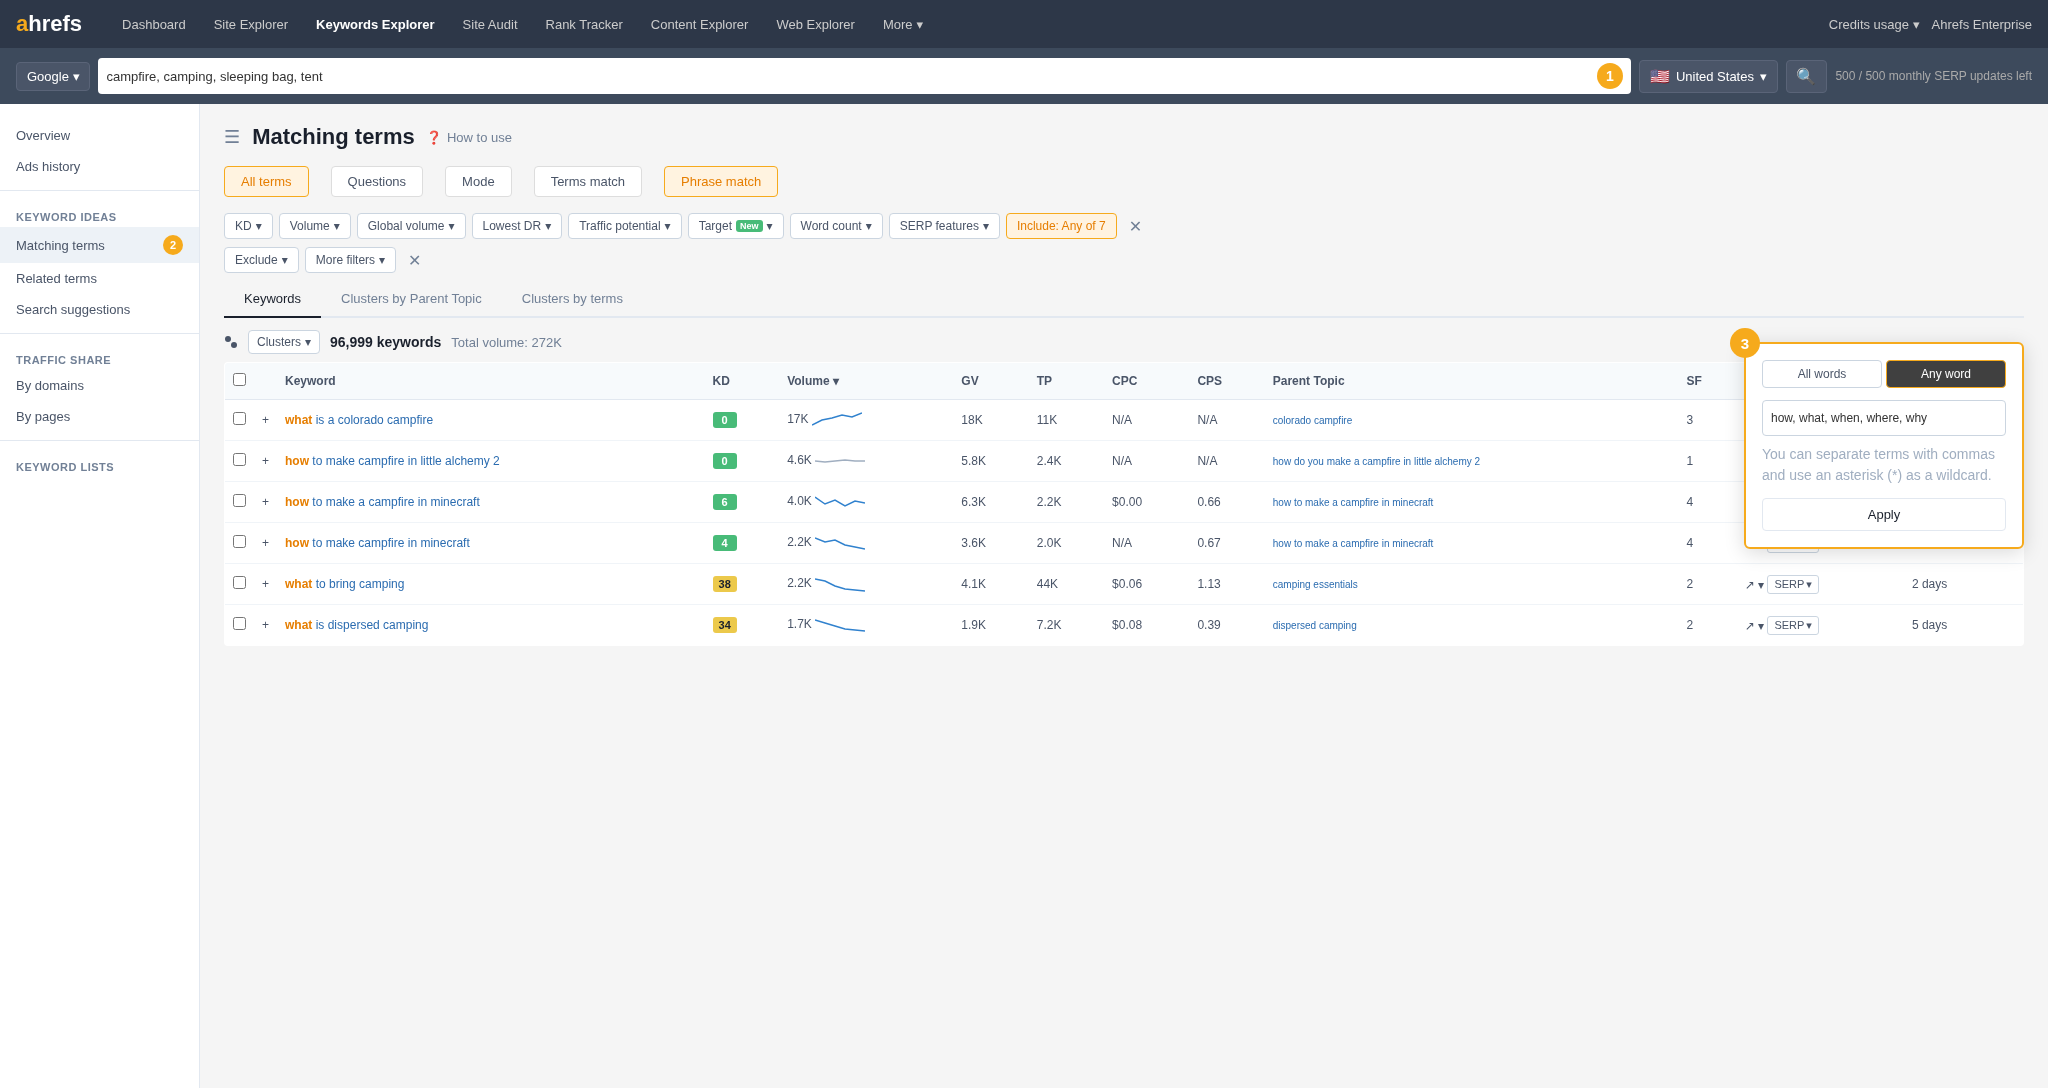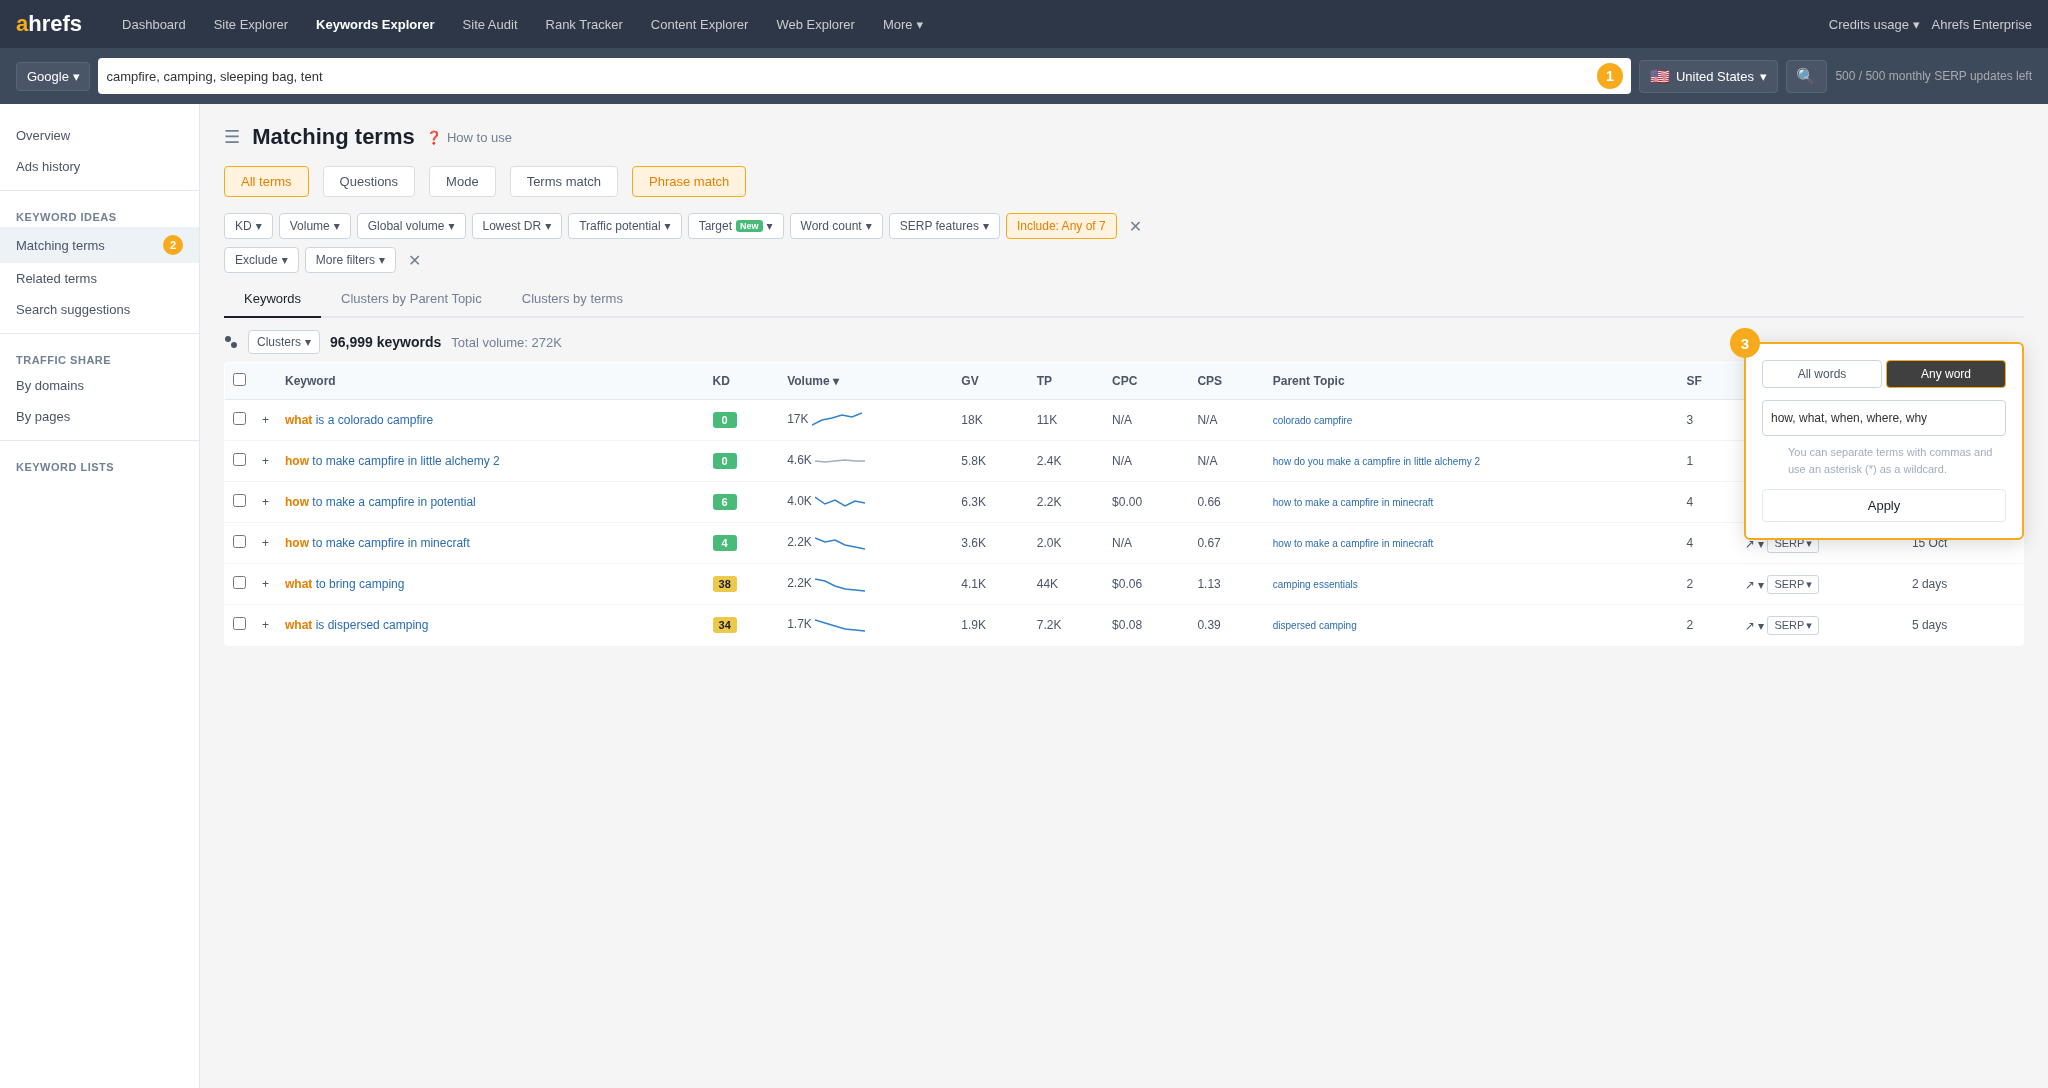--- a/index.html
+++ b/index.html
@@ -218,21 +218,21 @@
     }
     .hamburger-icon {
       color: #718096;
       font-size: 18px;
       cursor: pointer;
     }
 
     
     .tabs-row {
       display: flex;
-      gap: 14px;
+      gap: 22px;
       margin-bottom: 16px;
     }
     .tab-btn {
       padding: 7px 16px;
       border: 1px solid #ddd;
       border-radius: 4px;
       background: white;
       color: #4a5568;
       font-size: 13px;
       cursor: pointer;
@@ -445,24 +445,23 @@
       border-radius: 4px;
       padding: 8px;
       font-size: 12px;
       color: #333;
       resize: none;
       height: 36px;
       line-height: 1.4;
     }
     .popup-hint {
       color: #a0aec0;
-      font-size: 11px;
+      font-size: 14px;
       margin-top: 8px;
       line-height: 1.5;
-      margin-left: 26px;
     }
     .popup-apply-btn {
       width: 100%;
       margin-top: 12px;
       padding: 8px;
       background: white;
       border: 1px solid #e2e8f0;
       border-radius: 4px;
       font-size: 13px;
       font-weight: 500;
@@ -675,21 +674,21 @@
             <span class="serp-dropdown">SERP <span>▾</span></span>
           </td>
           <td>4 days</td>
         </tr>
 
         <tr>
           <td class="checkbox-cell"><input type="checkbox" style=""></td>
           <td class="add-cell">+</td>
           <td>
             <a href="#" class="keyword-link">
-              <span class="keyword-highlight">how</span><span> to make a campfire in potential</span>
+              <span class="keyword-highlight">how</span><span> to make a campfire in minecraft</span>
             </a>
           </td>
           <td><span class="kd-badge kd-green">6</span></td>
           <td>
             4.0K
             <svg class="trend-mini" viewBox="0 0 50 20">
               <polyline points="0,5 10,12 20,8 30,14 40,9 50,11" fill="none" stroke="#3182ce" stroke-width="1.5"></polyline>
             </svg>
           </td>
           <td>6.3K</td>

